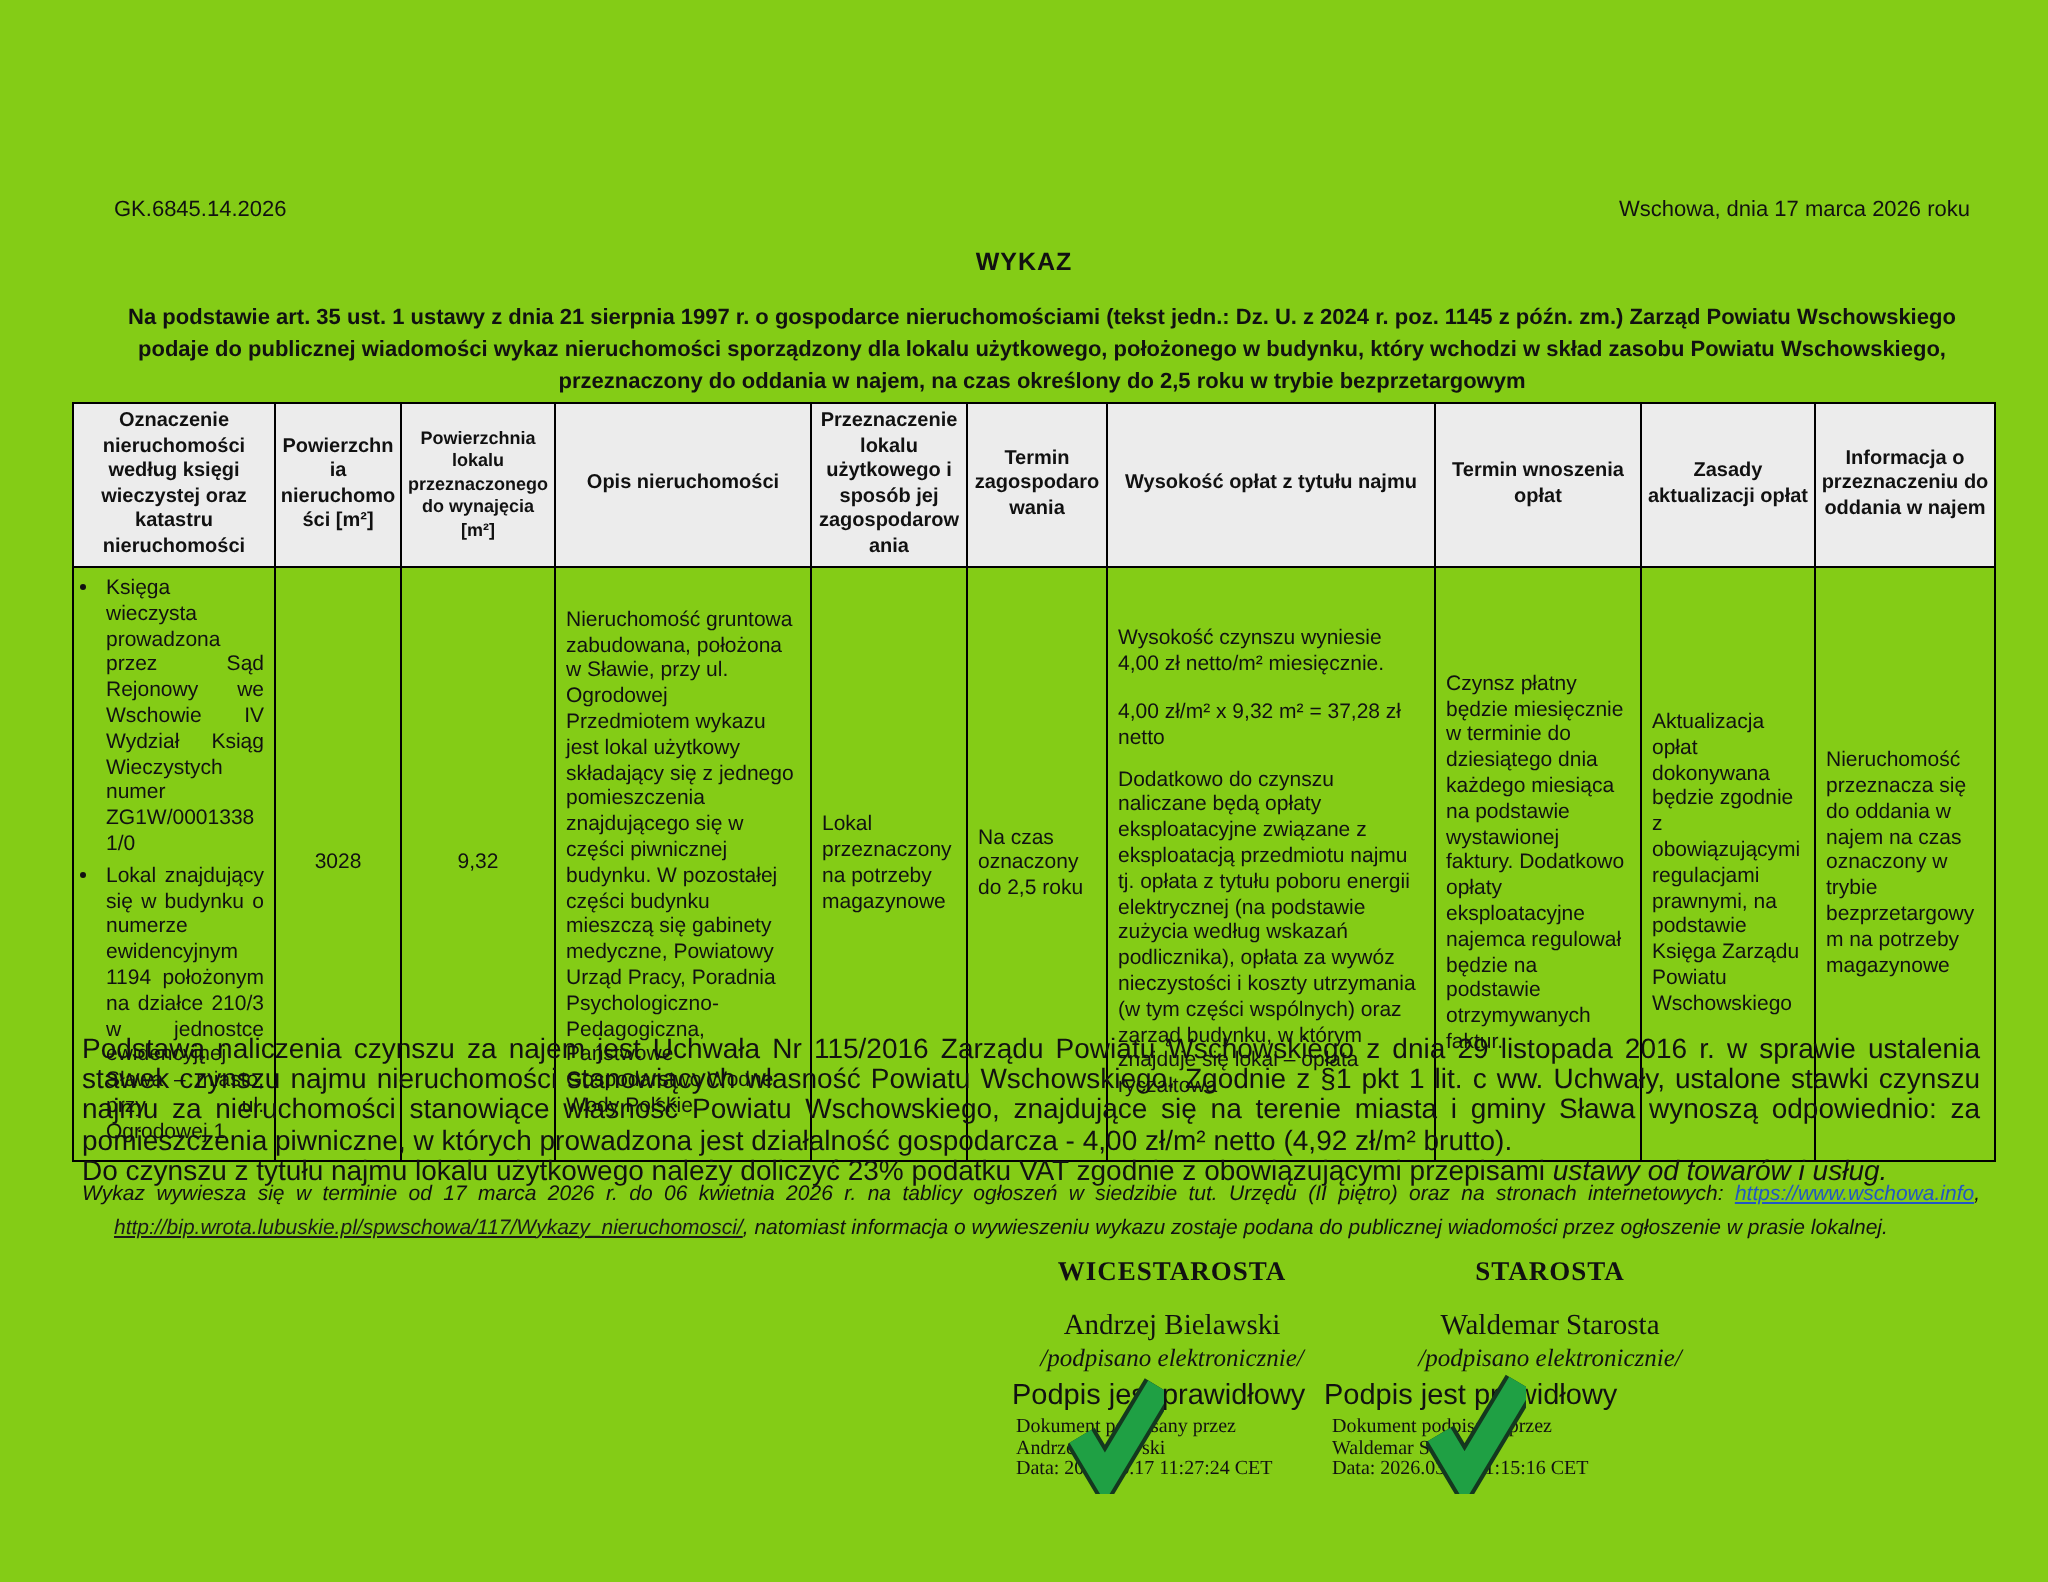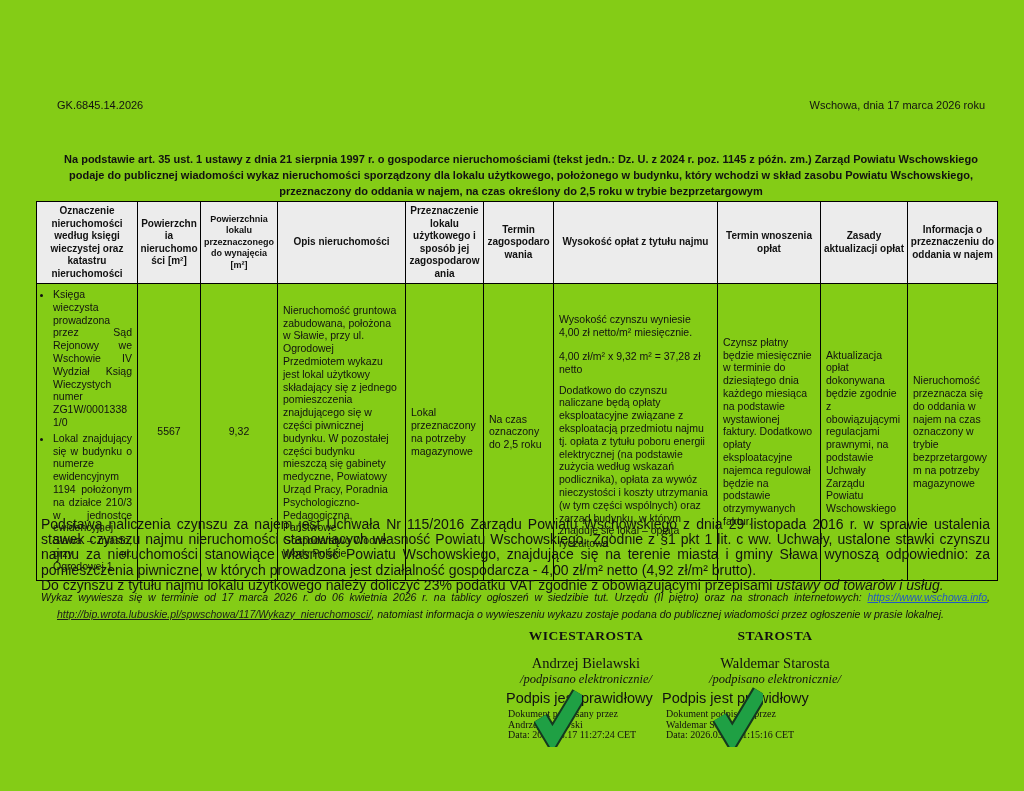--- a/index.html
+++ b/index.html
@@ -76,20 +76,21 @@
 </head>
 <body>
 
 <div id="page">
 
   <div class="refline">
     <span class="ref">GK.6845.14.2026</span>
     <span class="placedate">Wschowa, dnia 17 marca 2026 roku</span>
   </div>
 
+  <div class="doc-title">WYKAZ</div>
 
   <div class="intro">Na podstawie art. 35 ust. 1 ustawy z dnia 21 sierpnia 1997 r. o gospodarce nieruchomościami (tekst jedn.: Dz. U. z 2024 r. poz. 1145 z późn. zm.) Zarząd Powiatu Wschowskiego podaje do publicznej wiadomości wykaz nieruchomości sporządzony dla lokalu użytkowego, położonego w budynku, który wchodzi w skład zasobu Powiatu Wschowskiego, przeznaczony do oddania w najem, na czas określony do 2,5 roku w trybie bezprzetargowym</div>
 
   <table class="wykaz">
     <colgroup>
       <col style="width:101px">
         <col style="width:63px">
         <col style="width:77px">
       <col style="width:128px">
         <col style="width:78px">
@@ -112,35 +113,35 @@
       <th>Zasady aktualizacji opłat</th>
       <th>Informacja o przeznaczeniu do oddania w najem</th>
     </tr>
     <tr class="data-row">
       <td class="v-top cell-oznaczenie">
         <ul>
           <li>Księga wieczysta prowadzona przez Sąd Rejonowy we Wschowie IV Wydział Ksiąg Wieczystych numer ZG1W/00013381/0</li>
           <li>Lokal znajdujący się w budynku o numerze ewidencyjnym 1194 położonym na działce 210/3 w jednostce ewidencyjnej Sława – miasto, przy ul. Ogrodowej 1</li>
         </ul>
       </td>
-      <td class="t-center">5567</td>
+      <td class="t-center">3028</td>
       <td class="t-center">9,32</td>
       <td class="v-top cell-opis">
         <div>Nieruchomość gruntowa zabudowana, położona w Sławie, przy ul. Ogrodowej</div>
         <div>Przedmiotem wykazu jest lokal użytkowy składający się z jednego pomieszczenia znajdującego się w części piwnicznej budynku. W pozostałej części budynku mieszczą się gabinety medyczne, Powiatowy Urząd Pracy, Poradnia Psychologiczno-Pedagogiczna, Państwowe Gospodarstwo Wodne Wody Polskie</div>
       </td>
       <td>Lokal przeznaczony na potrzeby magazynowe</td>
       <td>Na czas oznaczony do 2,5 roku</td>
       <td class="v-top cell-wysokosc">
         <p class="gap-lg">Wysokość czynszu wyniesie 4,00 zł netto/m² miesięcznie.</p>
         <p class="gap-md">4,00 zł/m² x 9,32 m² = 37,28 zł netto</p>
         <p>Dodatkowo do czynszu naliczane będą opłaty eksploatacyjne związane z eksploatacją przedmiotu najmu tj. opłata z tytułu poboru energii elektrycznej (na podstawie zużycia według wskazań podlicznika), opłata za wywóz nieczystości i koszty utrzymania (w tym części wspólnych) oraz zarząd budynku, w którym znajduje się lokal – opłata ryczałtowa</p>
       </td>
       <td>Czynsz płatny będzie miesięcznie w terminie do dziesiątego dnia każdego miesiąca na podstawie wystawionej faktury. Dodatkowo opłaty eksploatacyjne najemca regulował będzie na podstawie otrzymywanych faktur.</td>
-      <td>Aktualizacja opłat dokonywana będzie zgodnie z obowiązującymi regulacjami prawnymi, na podstawie Uchwały Zarządu Powiatu Wschowskiego</td>
+      <td>Aktualizacja opłat dokonywana będzie zgodnie z obowiązującymi regulacjami prawnymi, na podstawie Księga Zarządu Powiatu Wschowskiego</td>
       <td>Nieruchomość przeznacza się do oddania w najem na czas oznaczony w trybie bezprzetargowym na potrzeby magazynowe</td>
     </tr>
   </tbody>
     </table>
 
   <div class="notes">
     <p>Podstawą naliczenia czynszu za najem jest Uchwała Nr 115/2016 Zarządu Powiatu Wschowskiego z dnia 29 listopada 2016 r. w sprawie ustalenia stawek czynszu najmu nieruchomości stanowiących własność Powiatu Wschowskiego. Zgodnie z §1 pkt 1 lit. c ww. Uchwały, ustalone stawki czynszu najmu za nieruchomości stanowiące własność Powiatu Wschowskiego, znajdujące się na terenie miasta i gminy Sława wynoszą odpowiednio: za pomieszczenia piwniczne, w których prowadzona jest działalność gospodarcza - 4,00 zł/m² netto (4,92 zł/m² brutto).</p>
     <p><span>Do czynszu z tytułu najmu lokalu użytkowego należy doliczyć 23% podatku VAT zgodnie z obowiązującymi przepisami </span><span class="italic">ustawy od towarów i usług.</span></p>
   </div>
 

